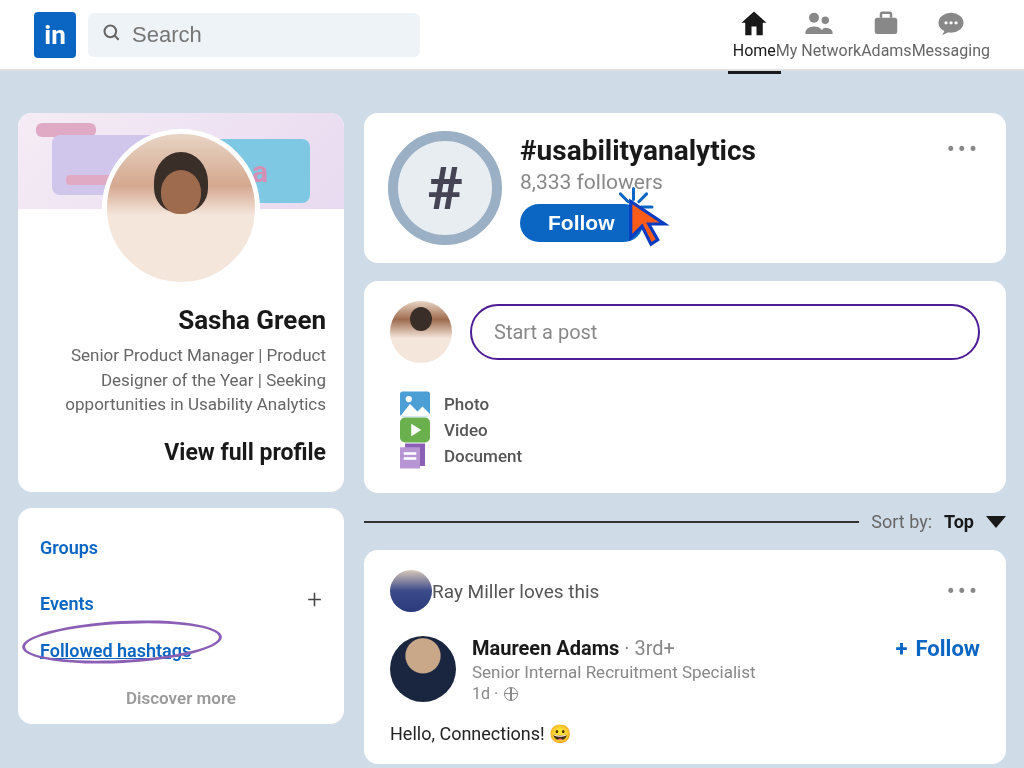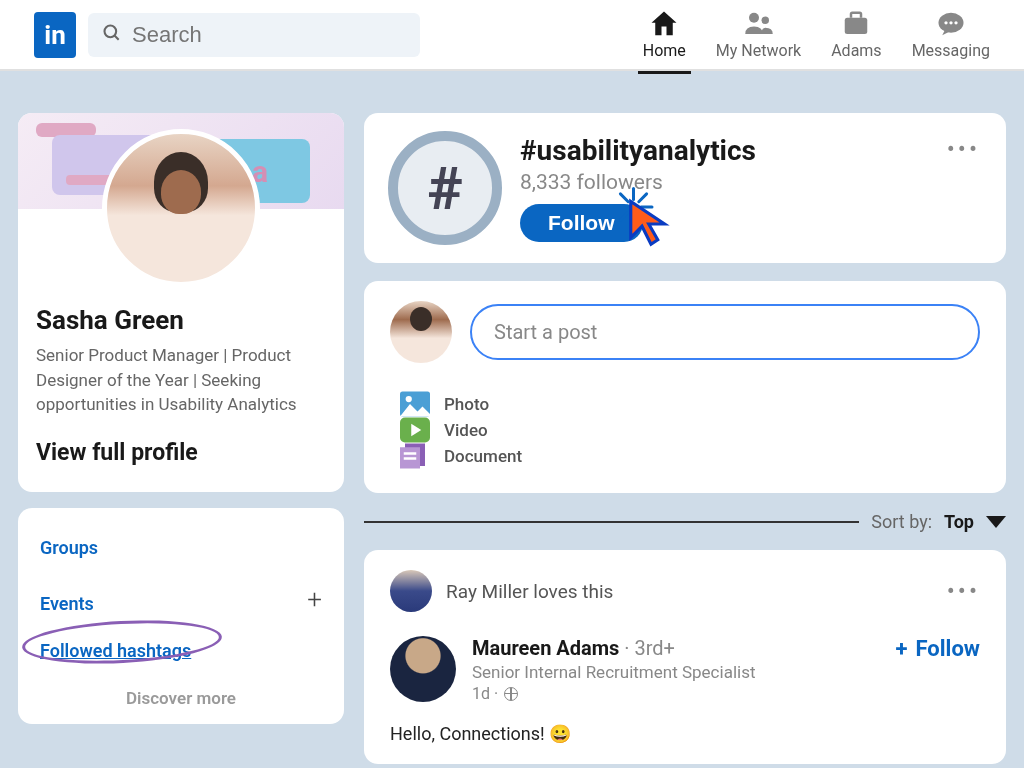--- a/index.html
+++ b/index.html
@@ -4,42 +4,42 @@
 <style>
   * { box-sizing: border-box; margin: 0; padding: 0; }
   body { font-family: -apple-system, BlinkMacSystemFont, "Segoe UI", Roboto, sans-serif; background: #cfdce8; width: 1024px; height: 768px; overflow: hidden; }
   
   
   .topbar { background: #fff; height: 71px; display: flex; align-items: center; padding: 0 34px; border-bottom: 2px solid #e0e0e0; }
   .logo { width: 42px; height: 46px; background: #0a66c2; border-radius: 4px; display: flex; align-items: center; justify-content: center; color: #fff; font-weight: 700; font-size: 26px; }
   .search-box { margin-left: 12px; width: 332px; height: 44px; background: #eef3f8; border-radius: 6px; display: flex; align-items: center; padding: 0 14px; }
   .search-icon { color: #666; margin-right: 10px; }
   .search-input { border: none; background: transparent; font-size: 22px; color: #666; outline: none; width: 100%; }
-  .nav-items { margin-left: auto; display: flex; gap: 30px; }
+  .nav-items { margin-left: auto; display: flex; }
   .nav-item { display: flex; flex-direction: column; align-items: center; color: #666; font-size: 16px; cursor: pointer; position: relative; }
   .nav-item.active { color: #191919; }
   .nav-item.active::after { content: ""; position: absolute; bottom: -14px; left: -5px; right: -5px; height: 3px; background: #191919; }
   .nav-icon { width: 30px; height: 30px; margin-bottom: 2px; }
   
   
   .content { display: flex; padding: 42px 18px 0; gap: 20px; }
   .leftcol { width: 326px; display: flex; flex-direction: column; gap: 16px; }
   .maincol { flex: 1; display: flex; flex-direction: column; gap: 18px; }
   
   
   .card { background: #fff; border-radius: 14px; overflow: hidden; }
   .profile-banner { height: 96px; background: linear-gradient(135deg, #f5ecf5 0%, #e8daf0 100%); position: relative; }
   .banner-shape1 { position:absolute; left:34px; top:22px; width:130px; height:60px; background:#d0c6ec; border-radius:8px; }
   .banner-shape2 { position:absolute; right:34px; top:26px; width:120px; height:64px; background:#7ec8e3; border-radius:8px; display:flex; align-items:center; justify-content:center; color:#d48fb4; font-size:30px; font-weight:700; }
   .banner-shape3 { position:absolute; left:18px; top:10px; width:60px; height:14px; background:#e0a9c4; border-radius:6px; }
   .banner-shape4 { position:absolute; left:48px; top:62px; width:48px; height:10px; background:#e0a9c4; border-radius:4px; }
   .avatar-large { width: 158px; height: 158px; border-radius: 50%; border: 5px solid #fff; background: linear-gradient(180deg, #e8d4c4 0%, #d4a890 35%, #f5e6dc 55%, #f5e6dc 100%); margin: -80px auto 0; position: relative; display:block; overflow:hidden; }
   .avatar-large::before { content:""; position:absolute; left:50%; top:18px; transform:translateX(-50%); width:54px; height:60px; background:#3a2e28; border-radius:50% 50% 40% 40%; }
   .avatar-large::after { content:""; position:absolute; left:50%; top:36px; transform:translateX(-50%); width:40px; height:44px; background:#9e6b4e; border-radius:50% 50% 45% 45%; }
-  .profile-body { text-align: left; padding: 8px 18px 26px; }
+  .profile-body { text-align: right; padding: 8px 18px 26px; }
   .profile-name { font-size: 26px; font-weight: 700; color: #191919; margin: 10px 0 8px; }
   .profile-headline { font-size: 17px; color: #666; line-height: 1.45; }
   .view-profile { font-size: 23px; font-weight: 700; color: #191919; margin-top: 22px; }
   
   
   .links-card { padding: 16px 22px 10px; }
   .link-row { display: flex; justify-content: space-between; align-items: flex-end; padding: 13px 0; color: #0a66c2; font-weight: 600; font-size: 18px; cursor: pointer; }
   .link-row.highlighted { text-decoration: underline; position: relative; }
   .ellipse-highlight { position:absolute; left:-18px; top:-6px; width:200px; height:42px; border:3px solid #8a5fb5; border-radius:50%; transform:rotate(-3deg); pointer-events:none; }
   .discover { text-align: center; color: #9a9a9a; font-weight: 600; font-size: 17px; padding: 14px 0 6px; }
@@ -57,34 +57,34 @@
   
   .cursor-anno { position: absolute; left: 250px; top: 74px; pointer-events:none; }
   .cursor-burst { position:absolute; left:0; top:0; width:40px; height:40px; }
   .cursor-burst span { position:absolute; left:18px; top:0; width:3px; height:14px; background:#0a66c2; border-radius:2px; transform-origin: 50% 20px; }
   
   
   .composer { padding: 20px 26px; }
   .composer-top { display: flex; align-items: center; gap: 18px; }
   .avatar-small { width: 62px; height: 62px; border-radius: 50%; background: linear-gradient(180deg,#e8d4c4 0%, #9e6b4e 30%, #f5e6dc 60%); overflow:hidden; position:relative; flex-shrink:0; }
   .avatar-small::before { content:""; position:absolute; left:50%; top:6px; transform:translateX(-50%); width:22px; height:24px; background:#3a2e28; border-radius:50%; }
-  .start-post { flex: 1; border: 2px solid #3b82f6; border-radius: 28px; padding: 14px 22px; font-size: 20px; color: #888; cursor: pointer; }
+  .start-post { flex: 1; border: 2px solid #4c1d95; border-radius: 28px; padding: 14px 22px; font-size: 20px; color: #888; cursor: pointer; }
   .composer-actions { display: flex; justify-content: space-between; padding: 28px 10px 4px; flex-direction: column; }
   .comp-action { display: flex; align-items: center; gap: 14px; color: #555; font-size: 17px; font-weight: 500; cursor: pointer; }
   .comp-icon { width: 30px; height: 26px; }
   
   .sort-row { display: flex; align-items: center; gap: 12px; font-size: 18px; color: #555; }
   .sort-line { flex: 1; height: 2px; background: #333; }
   .sort-label { color: #666; }
   .sort-value { font-weight: 700; color: #191919; }
   .sort-caret { width: 0; height: 0; border-left: 10px solid transparent; border-right: 10px solid transparent; border-top: 12px solid #191919; }
   
   
   .post-card { padding: 20px 26px; }
-  .loves-row { display: flex; align-items: center; gap: 14px; color: #555; font-size: 19px; }
+  .loves-row { display: flex; align-items: center; gap: 0; color: #555; font-size: 19px; }
   .avatar-tiny { width: 42px; height: 42px; border-radius: 50%; background: linear-gradient(180deg, #d9c8b8 0%, #3a4a8a 50%, #2a3a7a 100%); flex-shrink: 0; }
   .avatar-tiny.navy { background: radial-gradient(circle at 50% 30%, #c8a888 0%, #c8a888 30%, #1a2540 32%, #1a2540 100%); }
   .post-dots { margin-left: auto; color: #888; font-size: 24px; letter-spacing: 3px; cursor: pointer; }
   .post-head { display: flex; align-items: flex-start; gap: 16px; margin-top: 24px; }
   .avatar-med { width: 66px; height: 66px; border-radius: 50%; flex-shrink: 0; }
   .post-name-row { font-size: 20px; color: #191919; }
   .post-name-row b { font-weight: 700; }
   .post-sub { color: #888; font-size: 17px; margin-top: 2px; }
   .post-meta { color: #888; font-size: 16px; margin-top: 2px; display:flex; align-items:center; gap:6px; }
   .follow-link { margin-left: auto; color: #0a66c2; font-size: 22px; font-weight: 700; display: flex; align-items: center; gap: 8px; cursor: pointer; }

